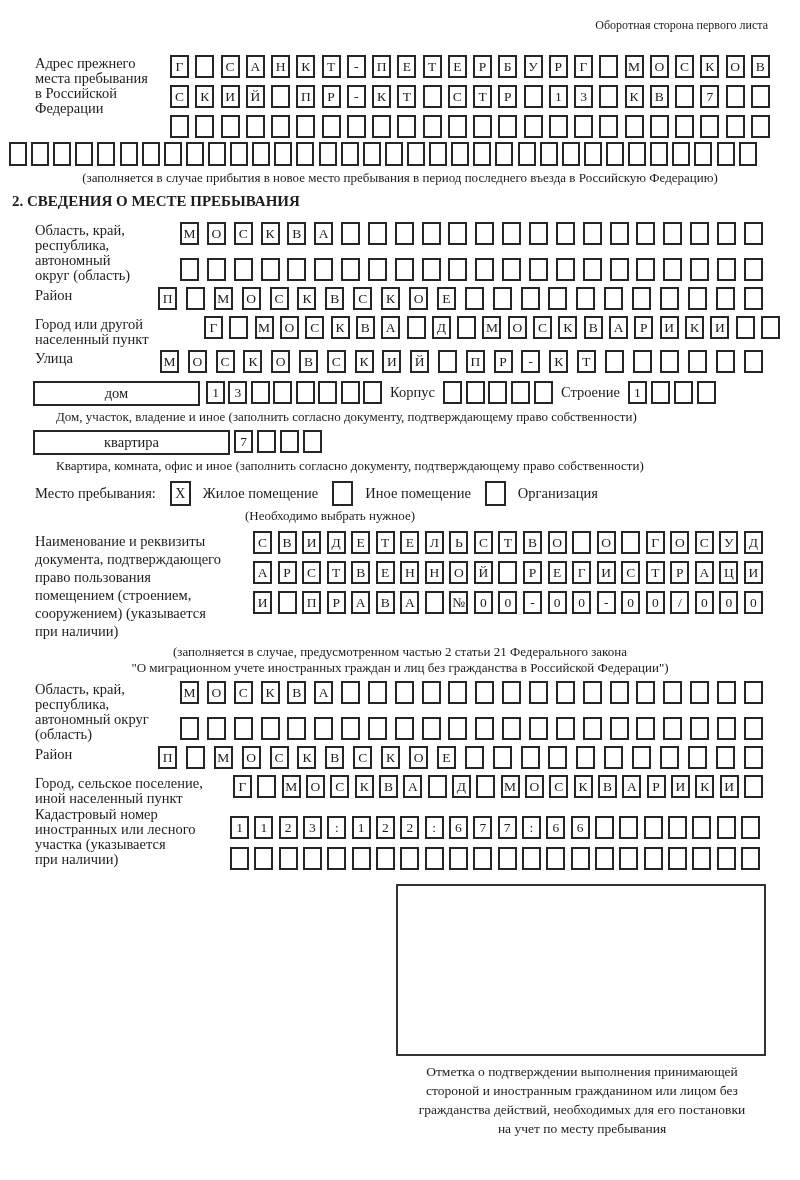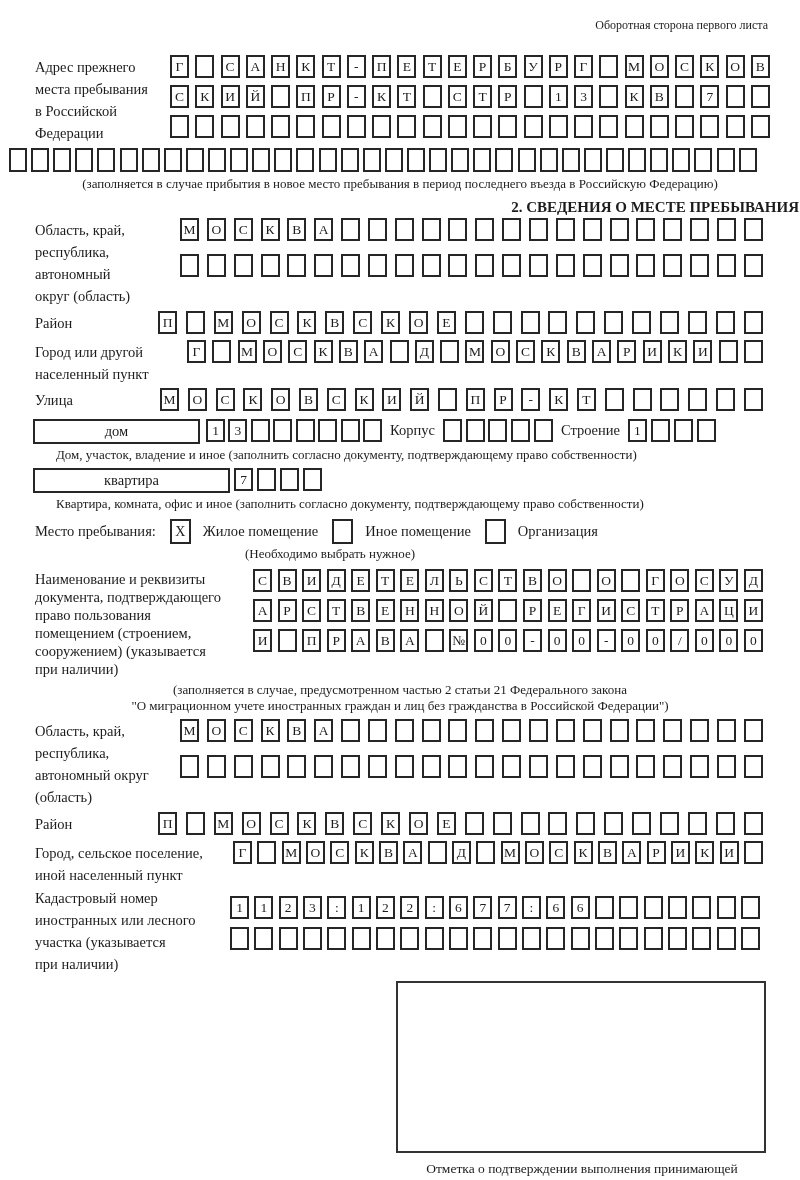--- a/index.html
+++ b/index.html
@@ -7,39 +7,39 @@
     position:relative;
     width:800px;height:1180px;
     background:#fff;color:#1c1c1c;
     font-family:"Liberation Serif","DejaVu Serif",serif;
     overflow:hidden;
   }
   .corner{ text-align:right; padding:18px 32px 0 0; font-size:12px; }
 
   .frow{ display:flex; align-items:flex-start; }
   .lbl{
-    white-space:pre-line; font-size:14.5px; line-height:22px;
+    white-space:pre-line; font-size:14.5px; line-height:15px;
     flex:none; padding-top:1px;
   }
   .gridcol{ display:flex; flex-direction:column; flex:none; }
 
   .cells{ display:flex; justify-content:space-between; flex:none; }
   .cell{
     box-sizing:border-box; flex:none;
     width:19px; height:23px;
     border:2px solid #262626;
     display:flex; align-items:center; justify-content:center;
     font-size:13.5px; font-weight:normal;
   }
   .fullrow .cell{ width:18px; height:24px; }
 
   .note{ font-size:13px; line-height:16px; }
   .center{ text-align:center; white-space:pre-line; }
 
-  .sec-title{ text-align:right; font-weight:bold; font-size:15px; margin:1px; }
+  .sec-title{ text-align:left; font-weight:bold; font-size:15px; margin:12px; }
 
   .widebox{
     box-sizing:border-box; flex:none; height:25px;
     border:2px solid #262626;
     display:flex; align-items:center; justify-content:center;
     font-size:14.5px;
   }
   .inline-lbl{ font-size:14.5px; flex:none; padding-top:3px; }
   .chk{
     box-sizing:border-box; flex:none; width:21px; height:25px;
@@ -59,21 +59,21 @@
   .fullrow{ width:748px; margin:4px 0 0 9px; }
   .top-note{ margin-top:4px; }
   .h2{ margin-top:7px; }
 
   .region-frow{ margin:2px 0 0 35px; }
   .region-frow .lbl{ width:145px; }
   .w583{ width:583px; }
   .district-frow{ margin:4px 8px 0 35px; }
   .district-frow .lbl{ width:123px; }
   .w605{ width:605px; }
-  .city-frow{ margin:6px 0 0 35px; }
+  .city-frow{ margin:6px 0 0 35px;gap:17px; }
   .city-frow .lbl{ width:152px; }
   .w576{ width:576px; }
   .street-frow{ margin:3px 0 0 35px; }
   .street-frow .lbl{ width:125px; }
   .w603{ width:603px; }
 
   .house-row{ display:flex; align-items:flex-start; margin:8px 0 0 33px; }
   .house-box{ width:167px; margin-right:6px; }
   .w176{ width:176px; }
   .w110{ width:110px; }

